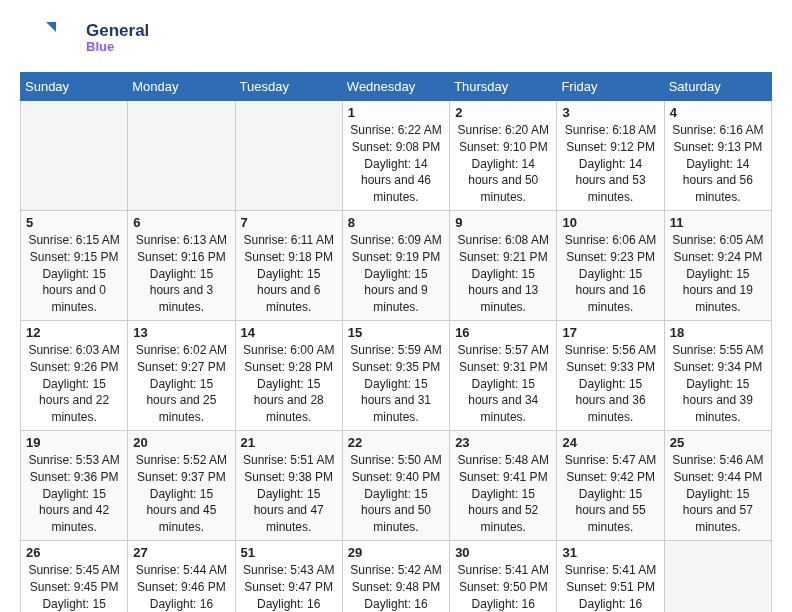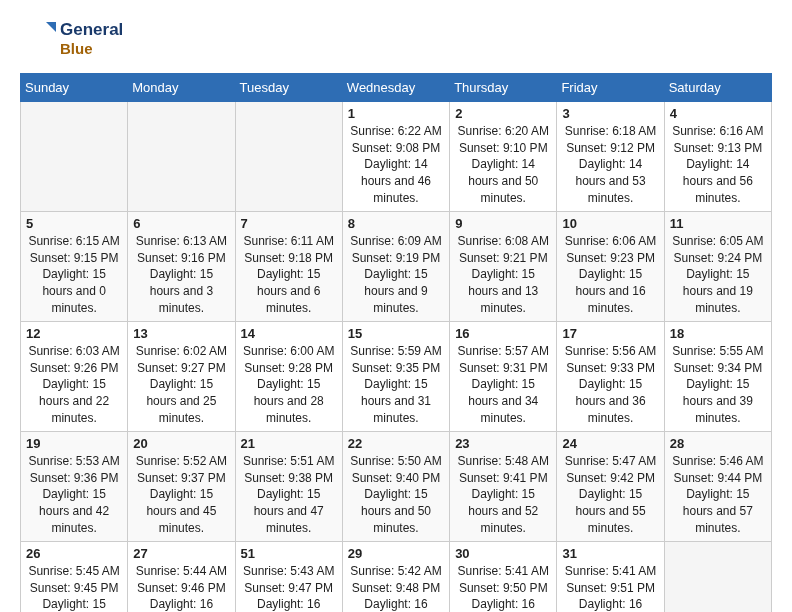--- a/index.html
+++ b/index.html
@@ -77,23 +77,23 @@
   </style>
 </head>
 <body>
 
 <div class="header">
   <div class="logo">
   <svg width="36" height="36" viewBox="0 0 36 36" style="margin-right:4px;">
     <rect x="0" y="0" width="36" height="36" fill="none"></rect>
     <polygon points="26,2 36,2 36,12" fill="#2e6db4"></polygon>
   </svg>
-  <div style="display:flex;flex-direction:column;line-height:1.15;">
+  <div style="display:flex;flex-direction:column;line-height:1.15;margin-left:26px;">
     <span style="font-size:17px;font-weight:bold;color:#1a3a6b;">General</span>
-    <span style="font-size:15px;font-weight:bold;color:#a16207;">Blue</span>
+    <span style="font-size:13px;font-weight:bold;color:#8b5cf6;">Blue</span>
   </div>
 </div>
   <div class="title-block">
     <div class="month-title"></div>
     <div class="location"></div>
   </div>
 </div>
 
 <table class="calendar">
   <thead>
@@ -280,21 +280,21 @@
 and 52 minutes.</div>
         </td>
         <td>
           <span class="day-number">24</span>
           <div class="day-info">Sunrise: 5:47 AM
 Sunset: 9:42 PM
 Daylight: 15 hours
 and 55 minutes.</div>
         </td>
         <td>
-          <span class="day-number">28</span>
+          <span class="day-number">25</span>
           <div class="day-info">Sunrise: 5:46 AM
 Sunset: 9:44 PM
 Daylight: 15 hours
 and 57 minutes.</div>
         </td>
       </tr>
       <tr>
         <td>
           <span class="day-number">26</span>
           <div class="day-info">Sunrise: 5:45 AM

